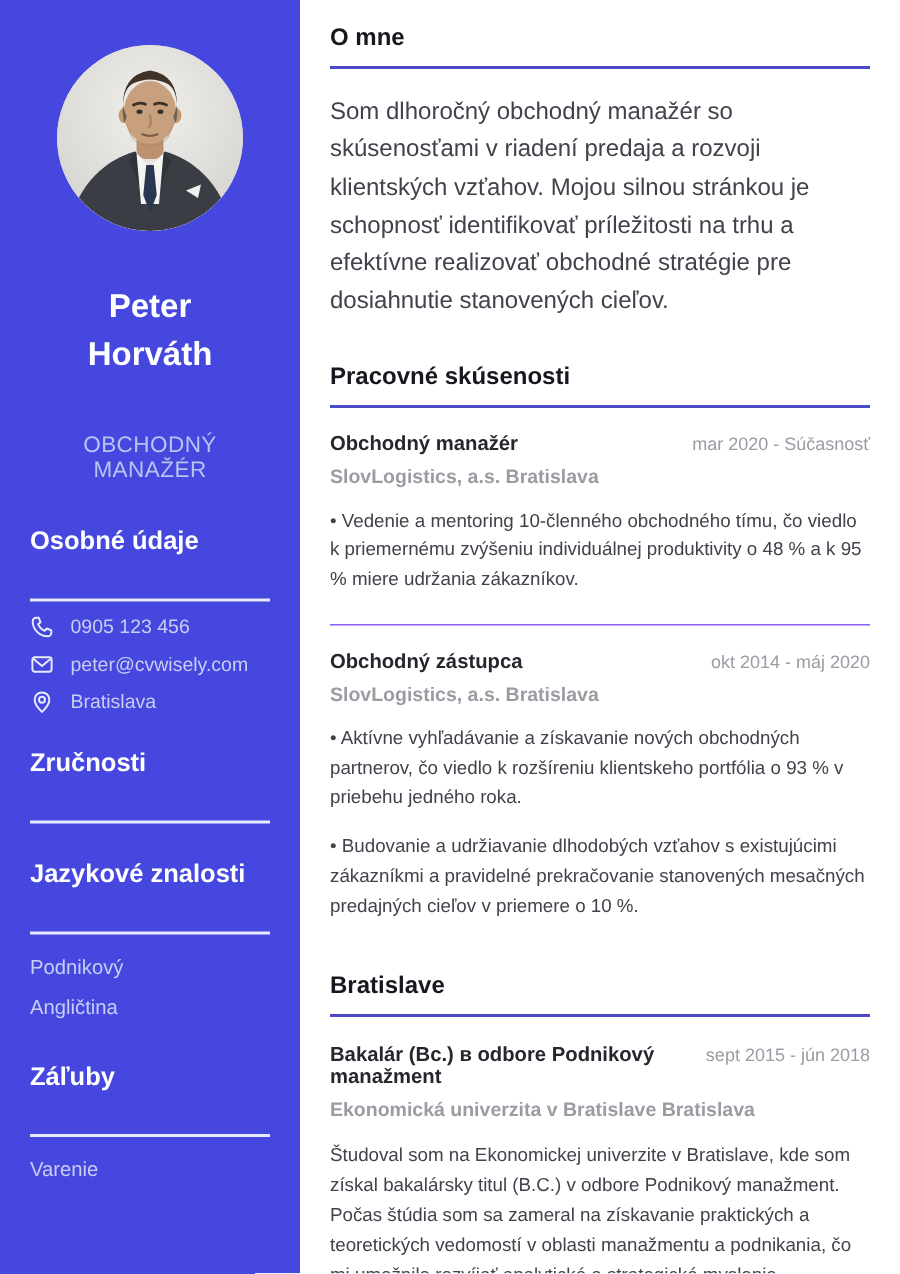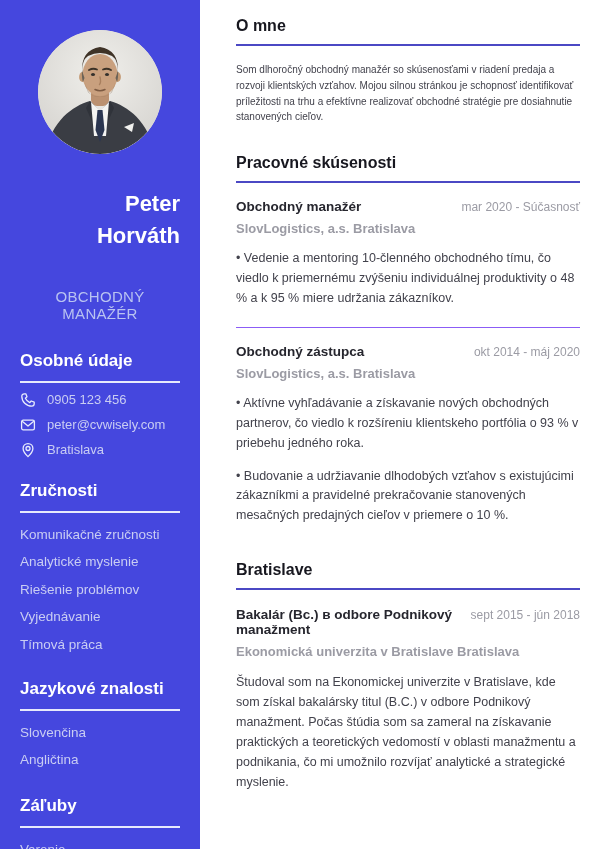--- a/index.html
+++ b/index.html
@@ -22,37 +22,37 @@
   .photo-wrap {
     width: 124px; height: 124px;
     margin: 2px auto 0 auto;
     border-radius: 50%;
     overflow: hidden;
     background: #e2e0dc;
   }
   .photo-wrap svg { display: block; width: 100%; height: 100%; }
   .name {
     margin-top: 34px;
-    text-align: right;
+    text-align: center;
     font-size: 22px; font-weight: bold;
     line-height: 1.45;
     color: #ffffff;
   }
   .role {
     margin-top: 36px;
     text-align: center;
     font-size: 15px;
     letter-spacing: 0.3px;
     color: var(--role-text, #b9c3f1);
   }
   .side-section { margin-top: 31px; }
   .side-heading {
     font-size: 17px; font-weight: bold;
     color: #ffffff;
-    padding-bottom: 10px;
+    padding-bottom: 28px;
     border-bottom: 2px solid var(--sidebar-heading-rule, #e7eafc);
   }
   .contact-list { list-style: none; }
   .contact-row {
     display: flex; align-items: center;
     margin: 9px 0;
     font-size: 13px;
     color: var(--sidebar-muted-text, #c9cdf3);
   }
   .contact-row .cicon { width: 16px; height: 16px; margin-right: 11px; flex: 0 0 auto; }
@@ -62,31 +62,30 @@
     font-size: 13.5px;
     line-height: 1.45;
     margin: 8px 0;
     color: var(--sidebar-muted-text, #c9cdf3);
   }
   
   .main {
     position: absolute; left: 200px; top: 0; right: 0; bottom: 0;
     background: #ffffff;
     padding: 17px 20px 0 20px;
-    margin-left: 16px;
   }
   .section-heading {
     font-size: 16px; font-weight: bold;
     color: var(--heading-text, #17171f);
     padding-bottom: 9px;
     border-bottom: 2px solid var(--accent-rule, #4b48c4);
   }
   .about-text {
     margin-top: 16px;
-    font-size: 10px; line-height: 1.58;
+    font-size: 16px; line-height: 1.58;
     color: var(--body-text, #42424c);
   }
   .exp-section { margin-top: 29px; }
   .job { padding-top: 16px; }
   .job.separated { border-top: 1px solid #8b5cf6; margin-top: 19px; }
   .entry-head {
     display: flex; justify-content: space-between; align-items: baseline; gap: 10px;
   }
   .entry-title { font-size: 13.5px; font-weight: bold; color: #26262e; }
   .entry-date { font-size: 12px; color: var(--meta-text, #9b9ba4); white-space: nowrap; }
@@ -195,33 +194,26 @@
                 <circle cx="8" cy="6.5" r="2" fill="none" stroke="#e8ecfd" stroke-width="1.3"></circle>
               </svg>
           </span>
           <span>Bratislava</span>
         </li>
       </ul>
     </div>
 
     <div class="side-section" style="margin-top:23px;">
       <div class="side-heading">Zručnosti</div>
-      <ul class="side-list">
-        <li>Komunikačné zručnosti</li>
-        <li>Analytické myslenie</li>
-        <li>Riešenie problémov</li>
-        <li>Vyjednávanie</li>
-        <li>Tímová práca</li>
-      </ul>
     </div>
 
     <div class="side-section" style="margin-top:24px;">
       <div class="side-heading">Jazykové znalosti</div>
       <ul class="side-list">
-        <li>Slovenčina</li>
+        <li>Podnikový</li>
         <li>Angličtina</li>
       </ul>
     </div>
 
     <div class="side-section" style="margin-top:26px;">
       <div class="side-heading">Záľuby</div>
       <ul class="side-list">
         <li>Varenie</li>
 
       </ul>

